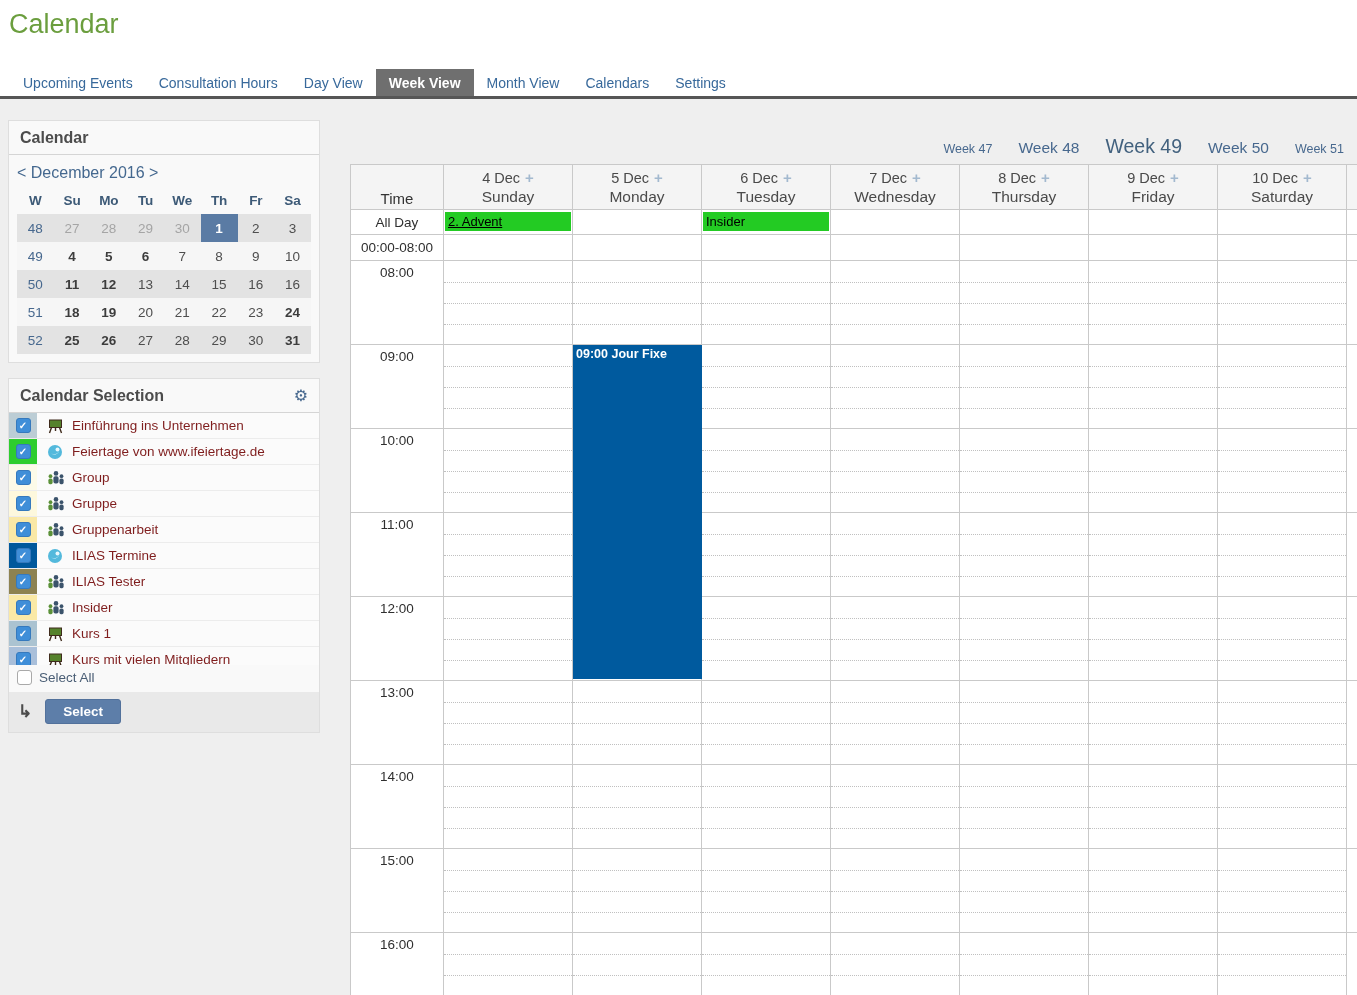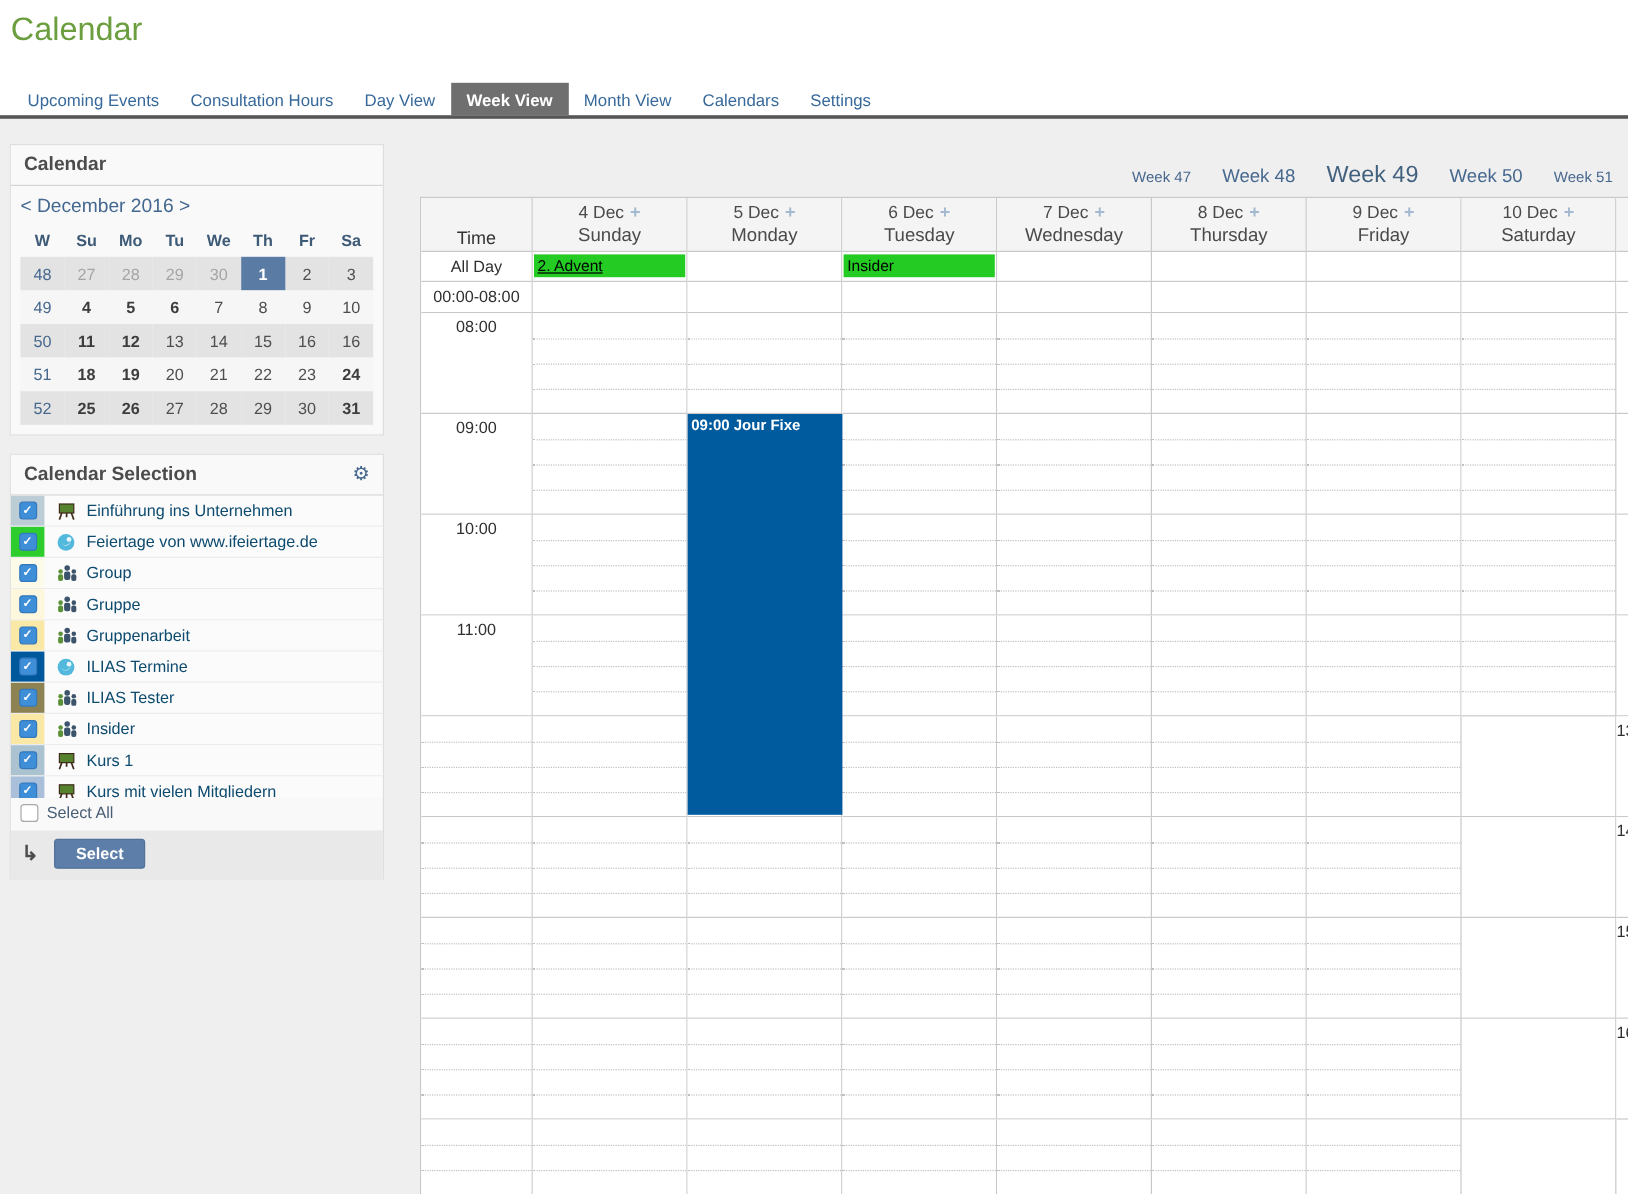--- a/index.html
+++ b/index.html
@@ -33,21 +33,21 @@
   td.muted { color:#a5a5a5; }
   td.bold { font-weight:bold; color:#3d3d3d; }
   td.selected { background:#5a7ba4 !important; color:#fff !important; font-weight:bold; }
 
   .sel-list { height:252px; overflow:hidden; }
   .sel-item { display:flex; align-items:center; height:26px; background:#fbfbfb; border-bottom:1px solid #ececec; }
   .swatch { width:28px; align-self:stretch; display:flex; align-items:center; justify-content:center; flex:0 0 28px; }
   .cb { width:15px; height:15px; background:#3f8ed8; border:1px solid #3579bd; border-radius:3px;
         color:#fff; font-size:10px; line-height:13px; text-align:center; font-weight:bold; cursor:pointer; }
   .sel-icon { margin:0 7px 0 10px; width:18px; height:16px; display:inline-flex; align-items:center; }
-  .sel-label { font-size:13.5px; color:#0c4a6e; cursor:pointer; white-space:nowrap; }
+  .sel-label { font-size:13.5px; color:#7f1d1d; cursor:pointer; white-space:nowrap; }
   .select-all-row { padding:5px 8px 7px; display:flex; align-items:center; gap:7px; }
   .cb-empty { width:15px; height:15px; background:#fff; border:1px solid #a9a9a9; border-radius:3px; cursor:pointer; }
   .select-all-label { font-size:13.5px; color:#4a5e75; }
   .panel-footer { background:#e9e9e9; padding:7px 9px 8px; display:flex; align-items:center; gap:13px; }
   .arrow-icon { font-size:17px; color:#4c4c4c; font-weight:bold; }
   .select-btn { background:#5d7ea9; border:1px solid #52719b; color:#fff; font-weight:bold;
                 font-size:13.5px; padding:4px 17px; border-radius:3px; cursor:pointer; }
 
   
   .main { position:absolute; left:350px; top:119px; width:1007px; z-index:2; }
@@ -560,20 +560,21 @@
         <div class="q"></div>
         <div class="q"></div>
       </div>
       <div class="cell hour-c">
         <div class="q"></div>
         <div class="q"></div>
         <div class="q"></div>
         <div class="q"></div>
       </div>
       <div class="cell"></div>
+      <div class="cell tlabel">12:00</div>
       <div class="cell hour-c">
         <div class="q"></div>
         <div class="q"></div>
         <div class="q"></div>
         <div class="q"></div>
       </div>
       <div class="cell hour-c">
         <div class="q"></div>
         <div class="q"></div>
         <div class="q"></div>

